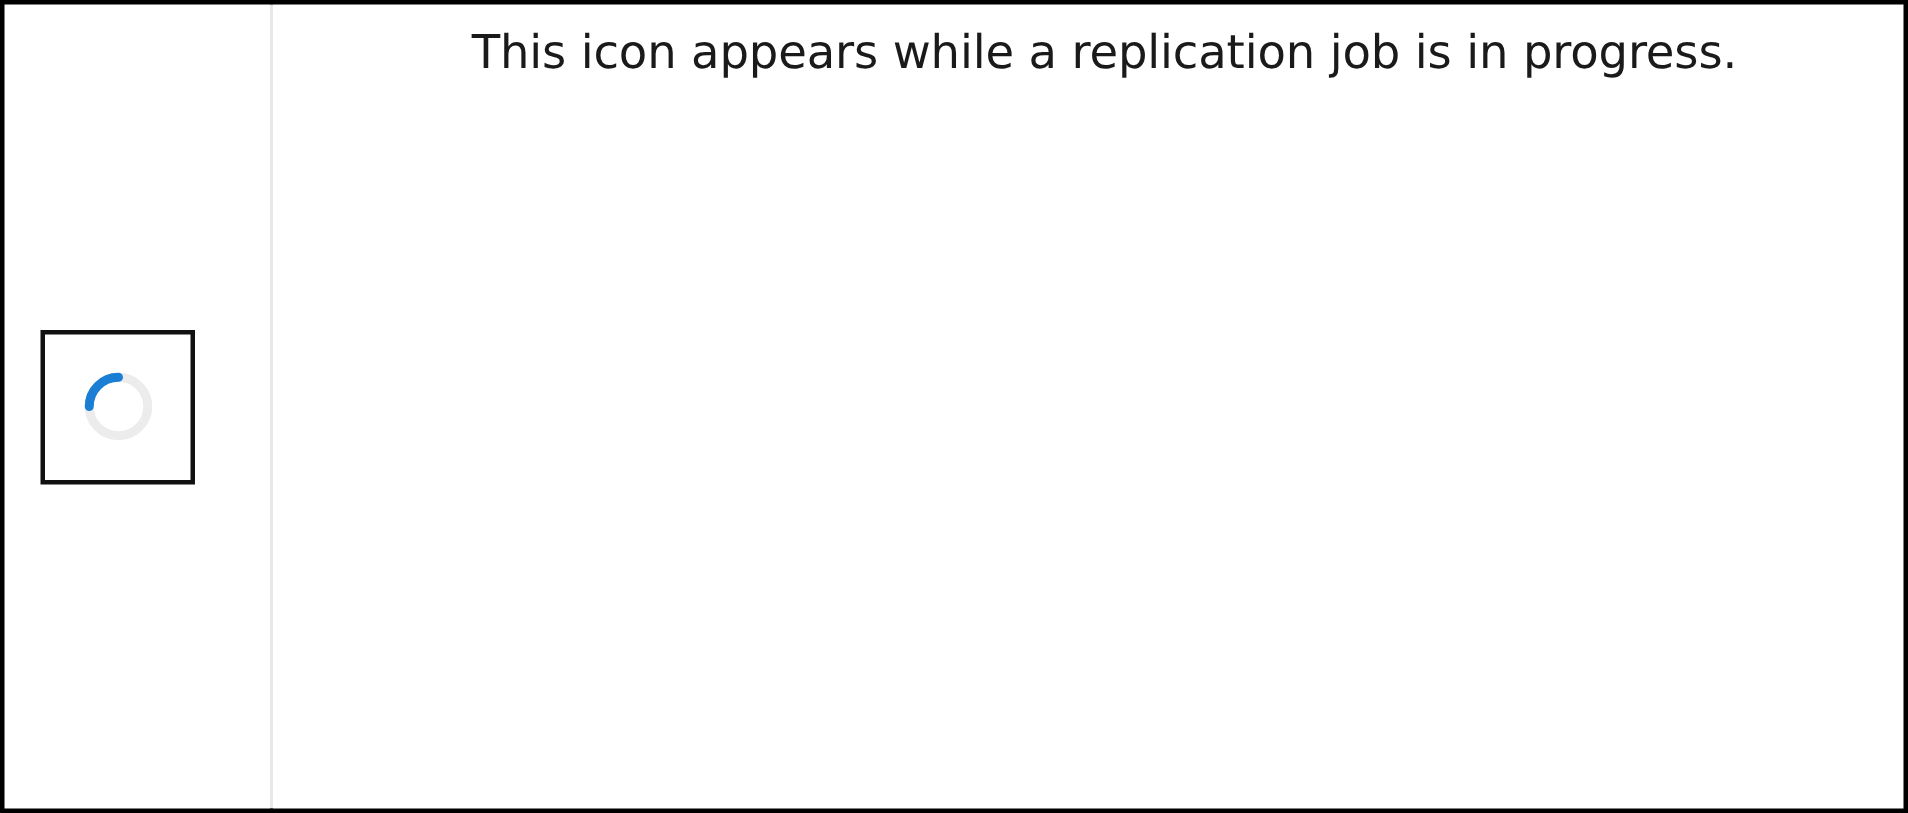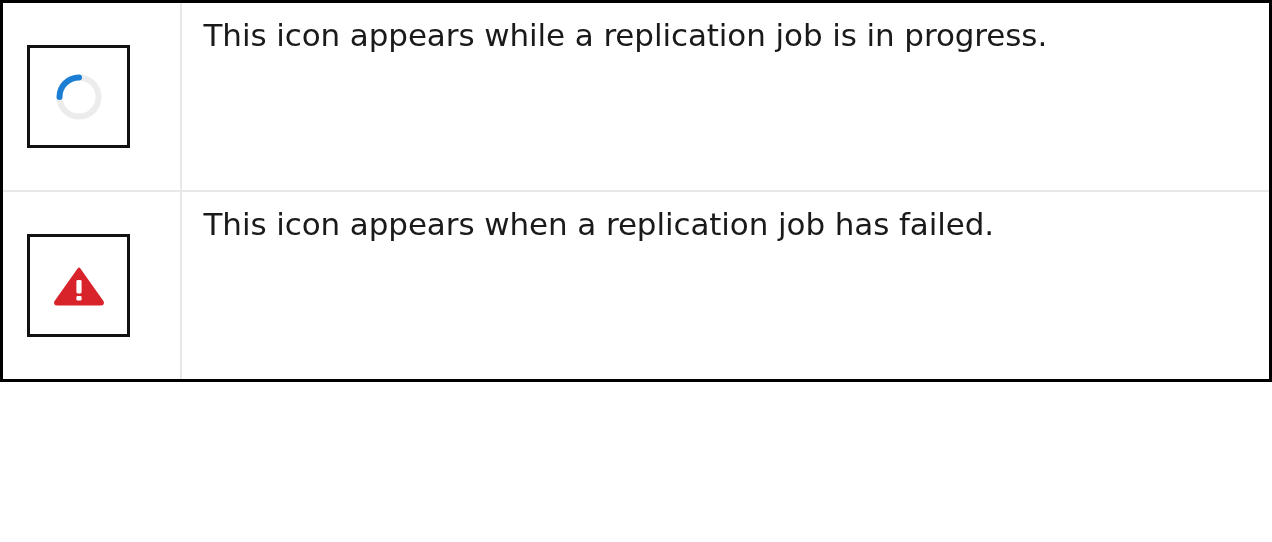--- a/index.html
+++ b/index.html
@@ -10,26 +10,27 @@
   }
   body {
     width: 1272px;
     height: 542px;
     font-family: "DejaVu Sans", sans-serif;
     overflow: hidden;
   }
 
   .legend-table {
     width: 1272px;
-    height: 382px;
+    height: 542px;
     box-sizing: border-box;
     border: 3px solid #000000;
     border-collapse: collapse;
     background: #ffffff;
     table-layout: fixed;
+    text-align: center;
   }
 
   .legend-row {
     border-bottom: 2px solid #e8e8e8;
   }
   .legend-row:last-child {
     border-bottom: none;
   }
 
   .icon-cell {
@@ -95,30 +96,16 @@
             <path d="M 6.5 26 A 19.5 19.5 0 0 1 26 6.5" fill="none" stroke="#1a7fd4" stroke-width="6" stroke-linecap="round"></path>
           </svg>
         </div>
       </td>
       <td class="desc-cell">
         <div class="desc-text">This icon appears while a replication job is in progress.</div>
       </td>
     </tr>
 
 
-    <tr class="legend-row">
-      <td class="icon-cell">
-        <div class="icon-box">
-          <svg class="icon-glyph" viewBox="0 0 56 56">
-            <path d="M 28 11 L 51 43.5 Q 52.5 46 49.5 46 L 6.5 46 Q 3.5 46 5 43.5 Z" fill="#d8232a" stroke="#d8232a" stroke-width="3" stroke-linejoin="round"></path>
-            <rect x="25.4" y="22" width="5.2" height="13.5" rx="1.4" fill="#ffffff"></rect>
-            <rect x="25.4" y="38" width="5.2" height="4.6" rx="1.3" fill="#ffffff"></rect>
-          </svg>
-        </div>
-      </td>
-      <td class="desc-cell">
-        <div class="desc-text">This icon appears when a replication job has failed.</div>
-      </td>
-    </tr>
 
 
   </tbody>
 </table>
 
 </body></html>

